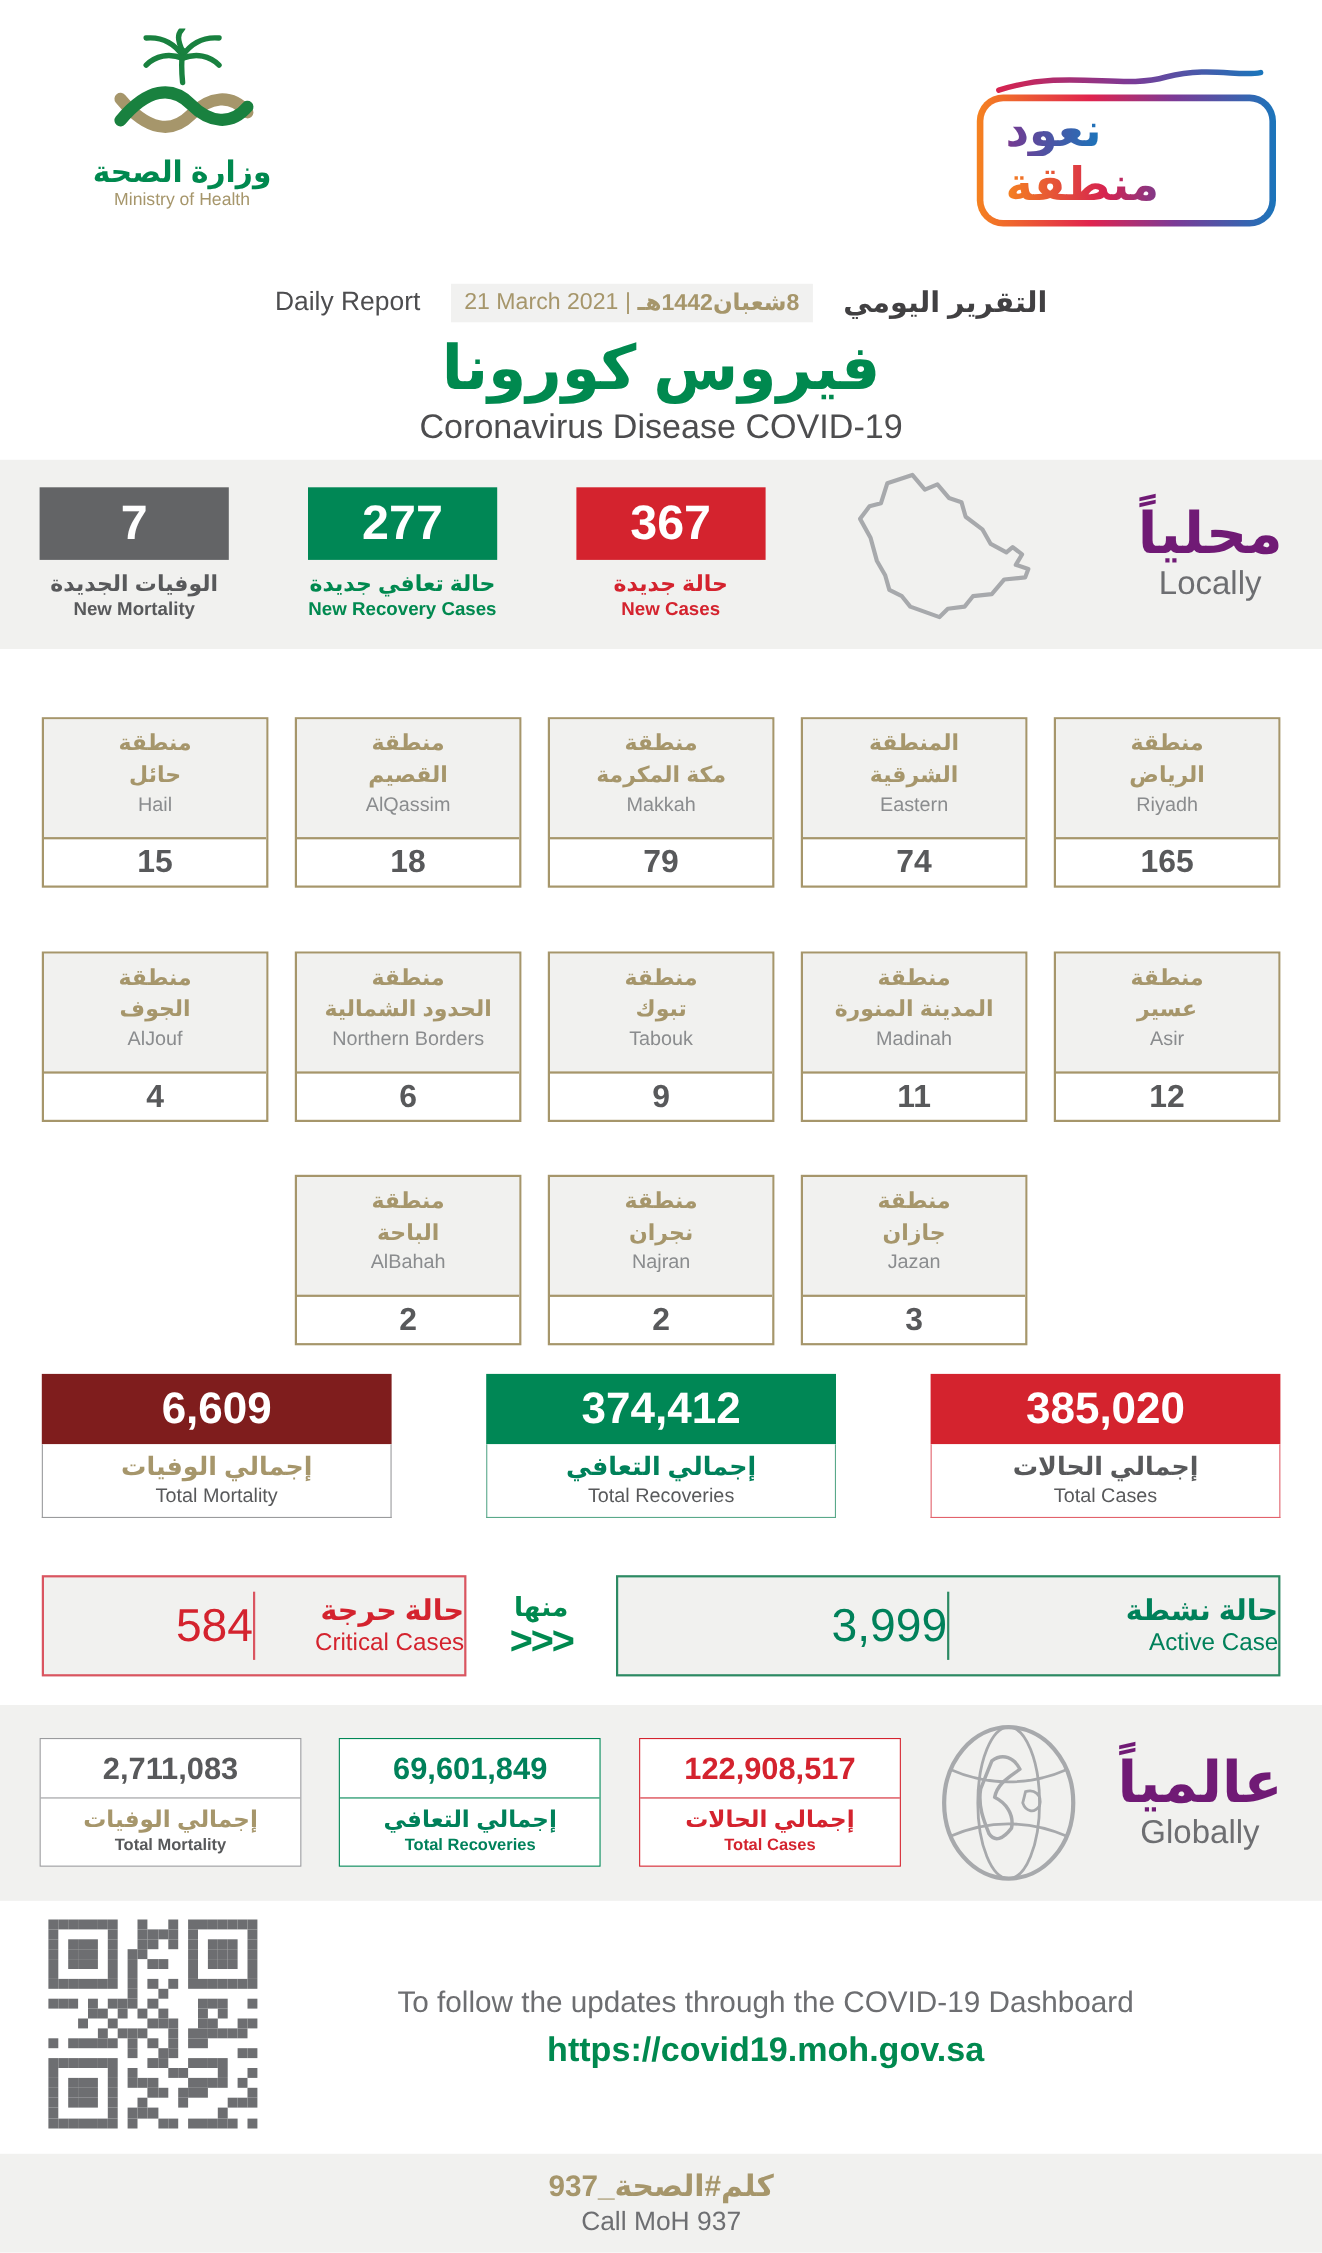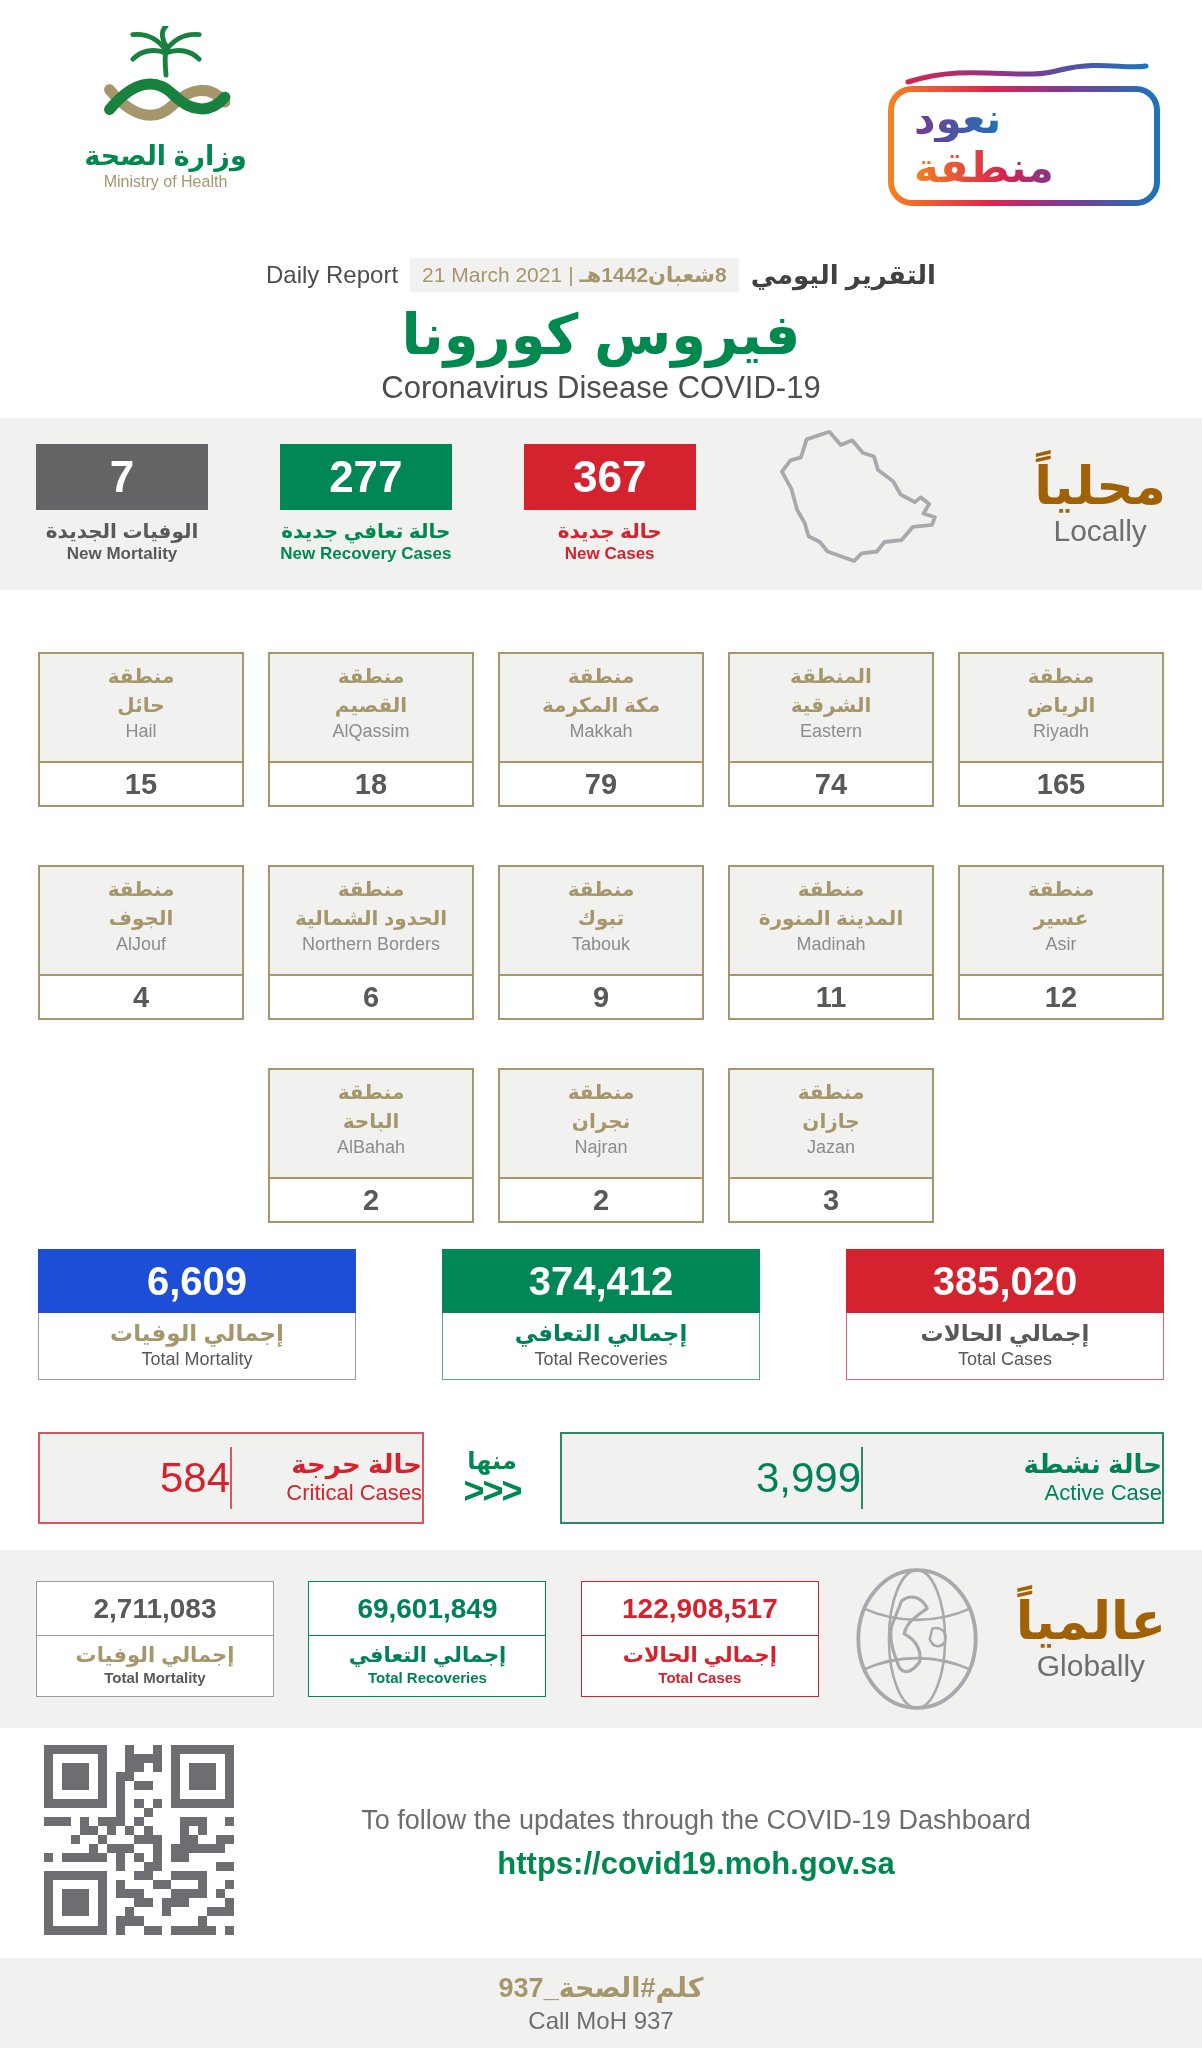--- a/index.html
+++ b/index.html
@@ -11,33 +11,33 @@
   .logo .ar{color:#00894f;font-size:27px;font-weight:bold;margin-top:2px;}
   .logo .en{color:#a6966b;font-size:16px;margin-top:1px;}
   .badge-wrap{position:absolute;right:42px;top:60px;width:290px;}
   .badge-swoosh{display:block;margin-left:30px;}
   .badge{background:linear-gradient(90deg,#f58220 0%,#e0234e 38%,#7c3a96 66%,#1b75bb 100%);
          border-radius:24px;padding:6px;display:inline-block;margin-left:18px;}
   .badge-inner{background:#fff;border-radius:18px;padding:2px 20px 8px;}
   .badge-text{font-size:42px;font-weight:bold;direction:rtl;
               background:linear-gradient(90deg,#f58220 0%,#d6234f 40%,#6f3d94 65%,#1b75bb 100%);
               -webkit-background-clip:text;background-clip:text;color:transparent;-webkit-text-fill-color:transparent;}
-  .report-row{display:flex;justify-content:center;align-items:center;gap:12px;margin-top:66px;height:42px;}
+  .report-row{display:flex;justify-content:center;align-items:center;gap:28px;margin-top:66px;height:42px;}
   .daily-en{font-size:24px;color:#4d4d4f;}
   .date-chip{background:#f1f1f0;padding:5px 12px;font-size:21px;color:#a6966b;direction:rtl;display:flex;gap:6px;align-items:center;}
   .date-chip .h{font-weight:bold;color:#a6966b;}
   .daily-ar{font-size:26px;font-weight:bold;color:#414042;direction:rtl;}
   .title-ar{text-align:center;font-size:56px;font-weight:bold;color:#00894f;margin-top:8px;direction:rtl;line-height:1.1;}
   .title-en{text-align:center;font-size:31px;color:#4d4d4f;margin-top:4px;}
   
   .band{background:#f1f1ef;}
   .loc-band{margin-top:12px;height:172px;display:flex;direction:rtl;align-items:center;
             justify-content:space-between;padding:0 36px;}
   .loc-title{text-align:center;}
-  .loc-title .ar{font-size:52px;font-weight:bold;color:#a16207;direction:rtl;line-height:1;}
+  .loc-title .ar{font-size:52px;font-weight:bold;color:#701a75;direction:rtl;line-height:1;}
   .loc-title .en{font-size:30px;color:#6d6e71;margin-top:2px;}
   .loc-stat{width:172px;text-align:center;}
   .loc-stat .num{height:66px;line-height:66px;color:#fff;font-size:44px;font-weight:bold;}
   .loc-stat .ar{margin-top:9px;font-size:20px;font-weight:bold;direction:rtl;}
   .loc-stat .en{font-size:17px;font-weight:bold;margin-top:1px;}
   .c-gray .num{background:#636466;} .c-gray .ar,.c-gray .en{color:#58595b;}
   .c-green .num{background:#008755;} .c-green .ar,.c-green .en{color:#00894f;}
   .c-red .num{background:#d4232e;} .c-red .ar,.c-red .en{color:#d4232e;}
   
   .regions{display:grid;grid-template-columns:repeat(5,1fr);gap:24px;direction:rtl;
@@ -51,21 +51,21 @@
   
   .totals{display:grid;grid-template-columns:repeat(3,1fr);gap:86px;direction:rtl;
           padding:0 38px;margin-top:26px;}
   .total{text-align:center;}
   .total .head{height:64px;line-height:64px;color:#fff;font-size:40px;font-weight:bold;}
   .total .body{border:1.5px solid;border-top:none;background:#fff;padding:7px 0 9px;}
   .total .ar{font-size:23px;font-weight:bold;direction:rtl;}
   .total .en{font-size:18px;color:#58595b;margin-top:2px;}
   .t-red .head{background:#d4232e;} .t-red .body{border-color:#e2626b;} .t-red .ar{color:#58595b;}
   .t-green .head{background:#008755;} .t-green .body{border-color:#5aa98a;} .t-green .ar{color:#00815a;}
-  .t-gray .head{background:#1d4ed8;} .t-gray .body{border-color:#9a9b9d;} .t-gray .ar{color:#a6966b;}
+  .t-gray .head{background:#7f1d1d;} .t-gray .body{border-color:#9a9b9d;} .t-gray .ar{color:#a6966b;}
   
   .crit-row{display:flex;direction:rtl;align-items:center;padding:0 38px;margin-top:52px;height:92px;gap:20px;}
   .ca-box{height:88px;display:flex;direction:rtl;align-items:center;background:#f1f1ef;}
   .ca-box .labels{text-align:right;flex:1;}
   .ca-box .labels .ar{font-size:26px;font-weight:bold;direction:rtl;}
   .ca-box .labels .en{font-size:22px;}
   .ca-box .vr{width:2px;height:62px;}
   .ca-box .num{flex:1;font-size:42px;font-weight:normal;}
   .active-box{border:2px solid #2c8a63;width:600px;}
   .active-box .ar,.active-box .en,.active-box .num{color:#00815a;} .active-box .vr{background:#2c8a63;}

